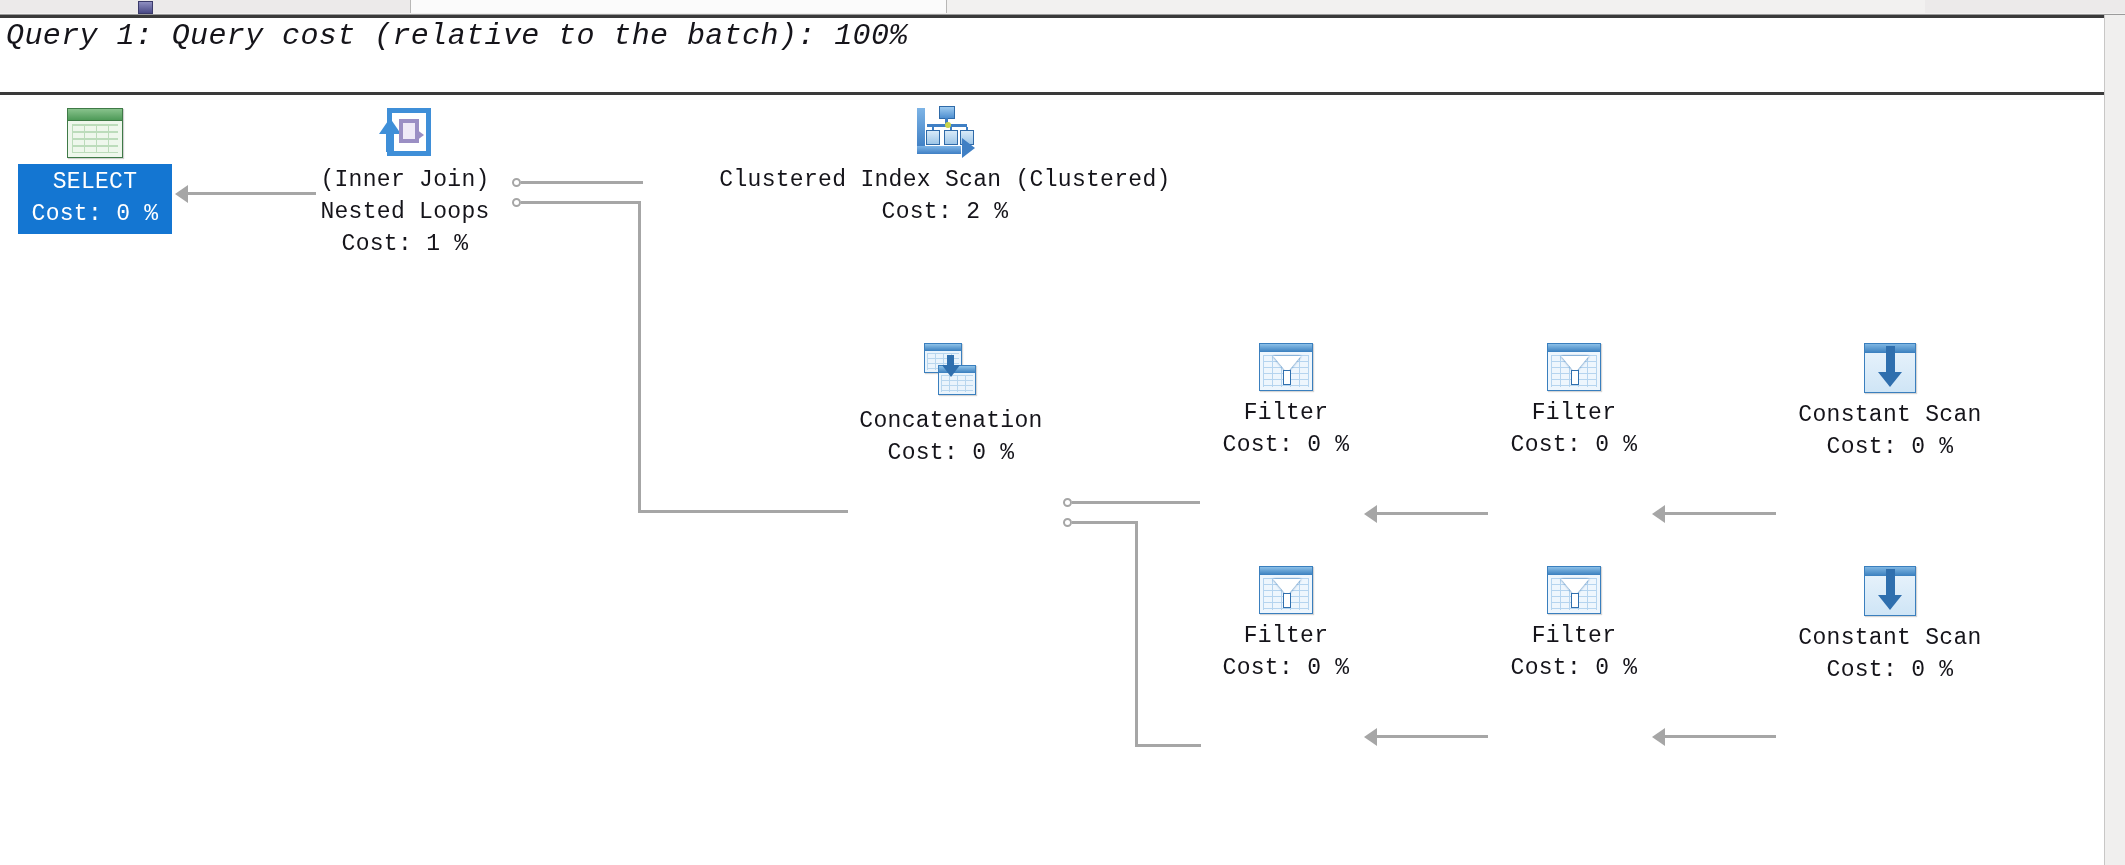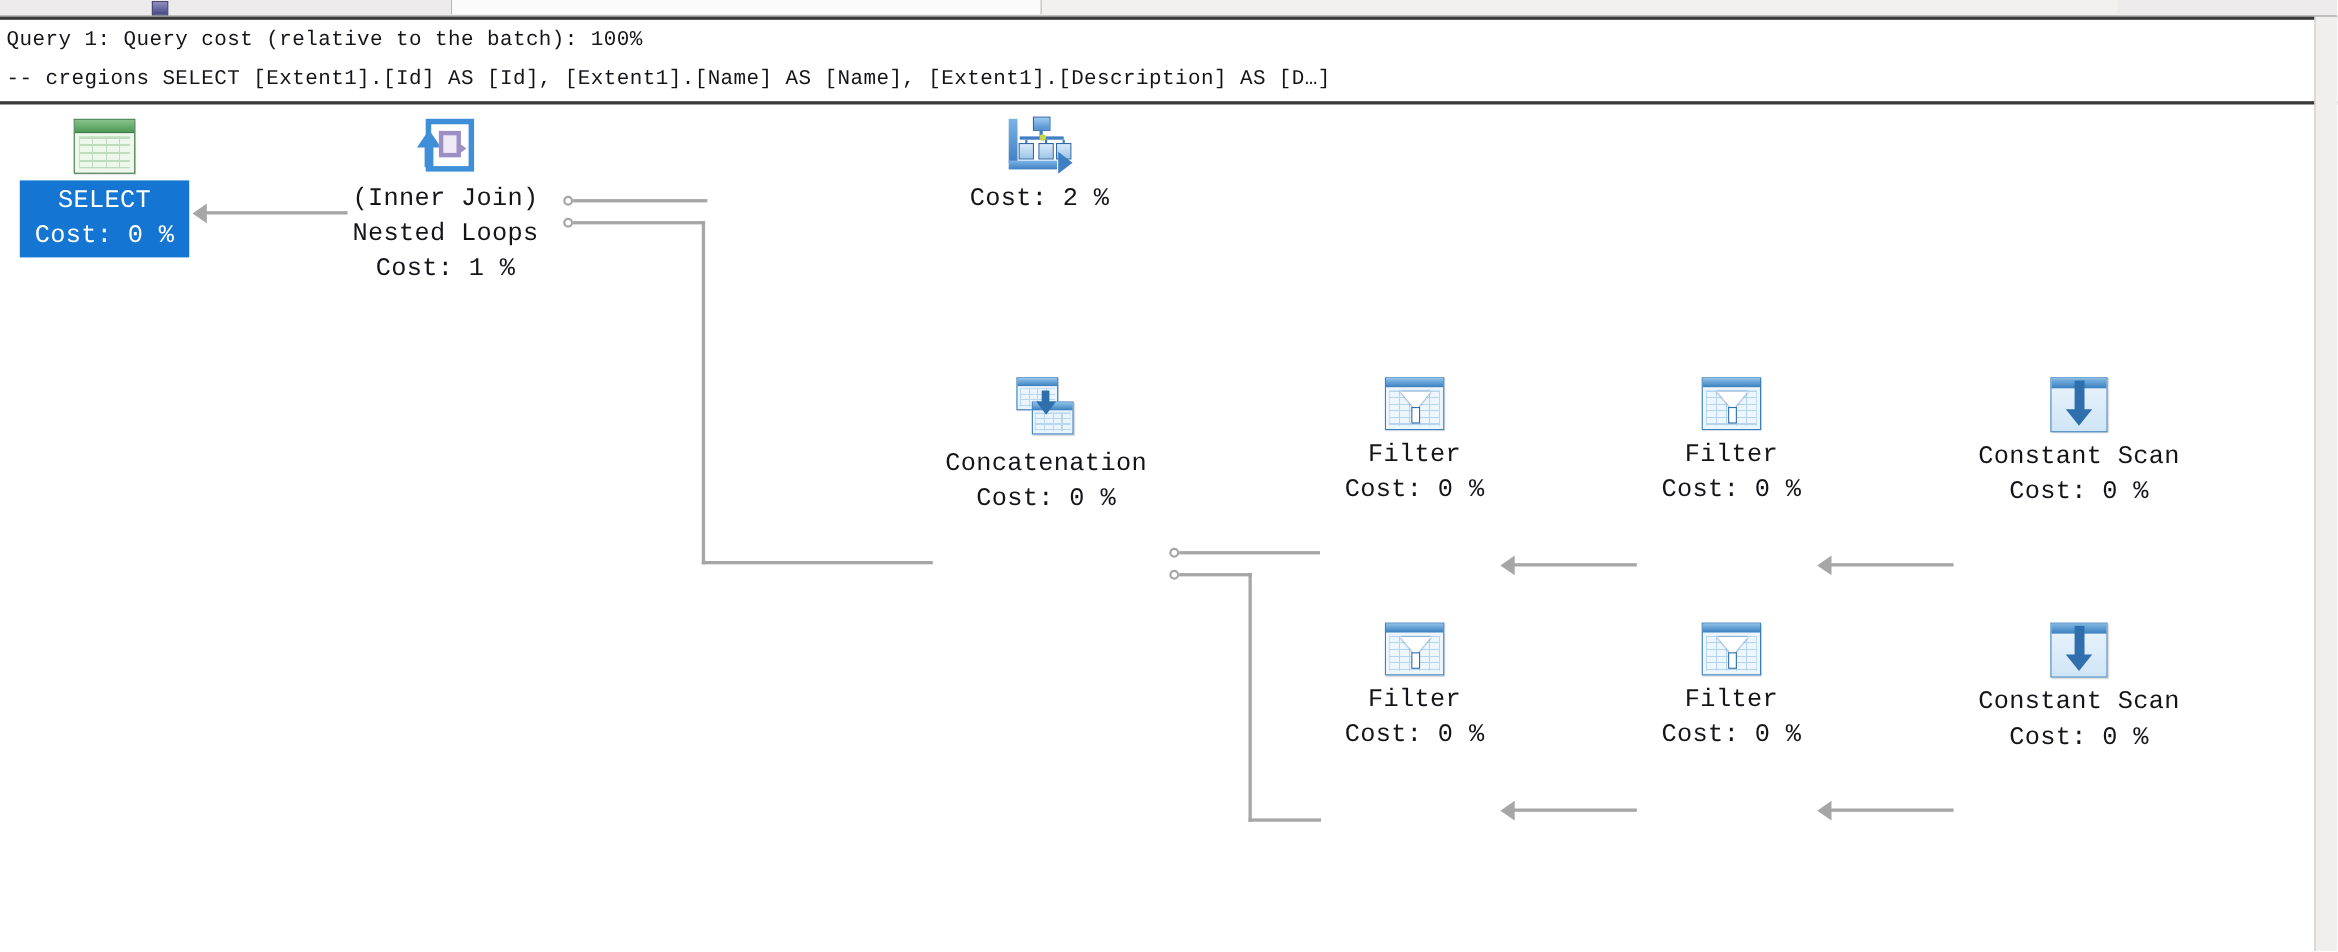--- a/index.html
+++ b/index.html
@@ -53,26 +53,27 @@
     height: 80px;
     background: #ffffff;
     border-top: 3px solid #3a3a3a;
     border-bottom: 3px solid #3a3a3a;
     box-sizing: border-box;
     overflow: hidden;
     white-space: nowrap;
   }
   .sqlline {
     font-family: "Liberation Mono", "DejaVu Sans Mono", monospace;
-    font-size: 19px;
+    font-size: 30px;
     line-height: 35px;
     color: #15141a;
     padding-left: 6px;
     letter-spacing: 0.4px;
     white-space: pre;
+    font-style: italic;
   }
   .sqlline.l1 { margin-top: 1px; }
 
   
   .canvas {
     position: absolute;
     left: 0; top: 98px;
     width: 2125px;
     height: 767px;
     background: #ffffff;
@@ -323,21 +324,20 @@
 
   <div class="tabstrip">
     <div class="tab t1"></div>
     <div class="tab t2"></div>
     <div class="tab t3"></div>
     <div class="tabicon"></div>
   </div>
 
   <div class="sqlheader">
     <div class="sqlline l1">Query 1: Query cost (relative to the batch): 100%</div>
-    <div class="sqlline">-- cregions SELECT [Extent1].[Id] AS [Id], [Extent1].[Name] AS [Name], [Extent1].[Description] AS [D…]</div>
   </div>
 
   <div class="canvas">
 
     <div class="edge h" style="left:186px; top:94px; width:130px;"></div>
     <div class="arrowL" style="left:175px; top:87px;"></div>
 
     <div class="stub" style="left:512px; top:80px;"></div>
     <div class="stub" style="left:512px; top:100px;"></div>
 
@@ -399,20 +399,21 @@
         <div class="dot"></div>
         <div class="drop a"></div>
           <div class="drop b"></div>
           <div class="drop c"></div>
         <div class="leaf a"></div>
           <div class="leaf b"></div>
           <div class="leaf c"></div>
         <div class="botbar"></div>
         <div class="arr"></div>
       </div>
+      <div class="nlabel">Clustered Index Scan (Clustered)</div>
       <div class="nlabel">Cost: 2 %</div>
     </div>
 
     <div class="node" style="left:840px; top:245px; width:222px;">
       <div class="nicon ico-concat">
         <div class="sheet s1">
             <div class="g"></div>
           </div>
         <div class="sheet s2">
             <div class="g"></div>

